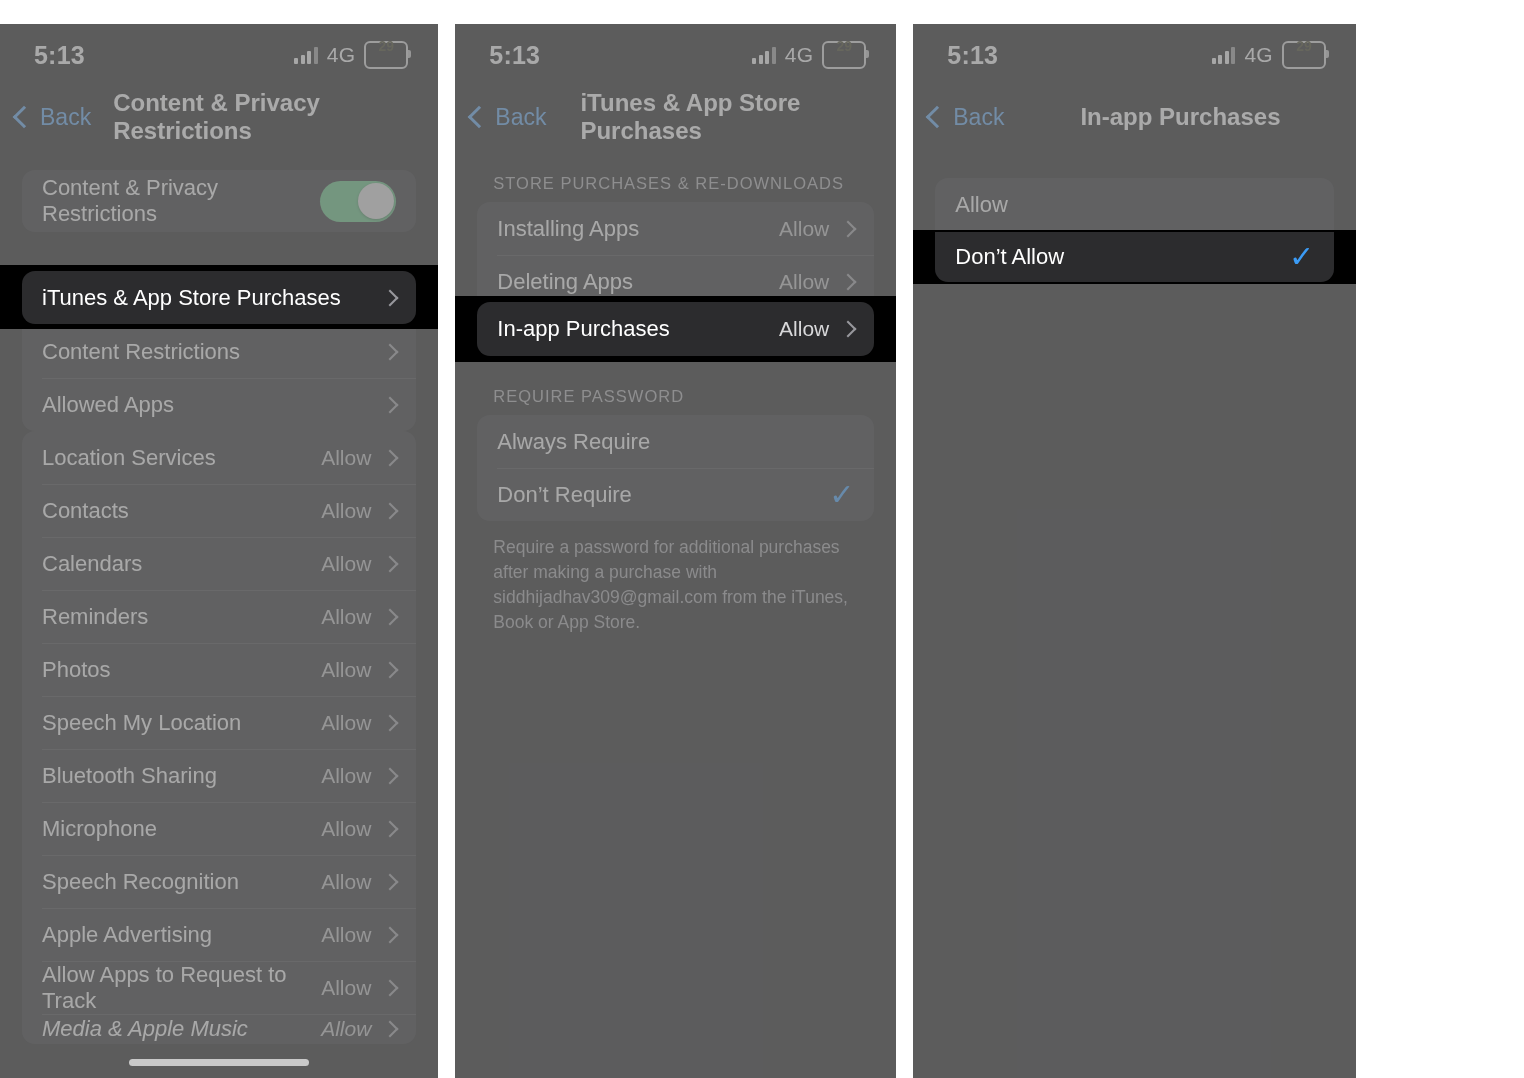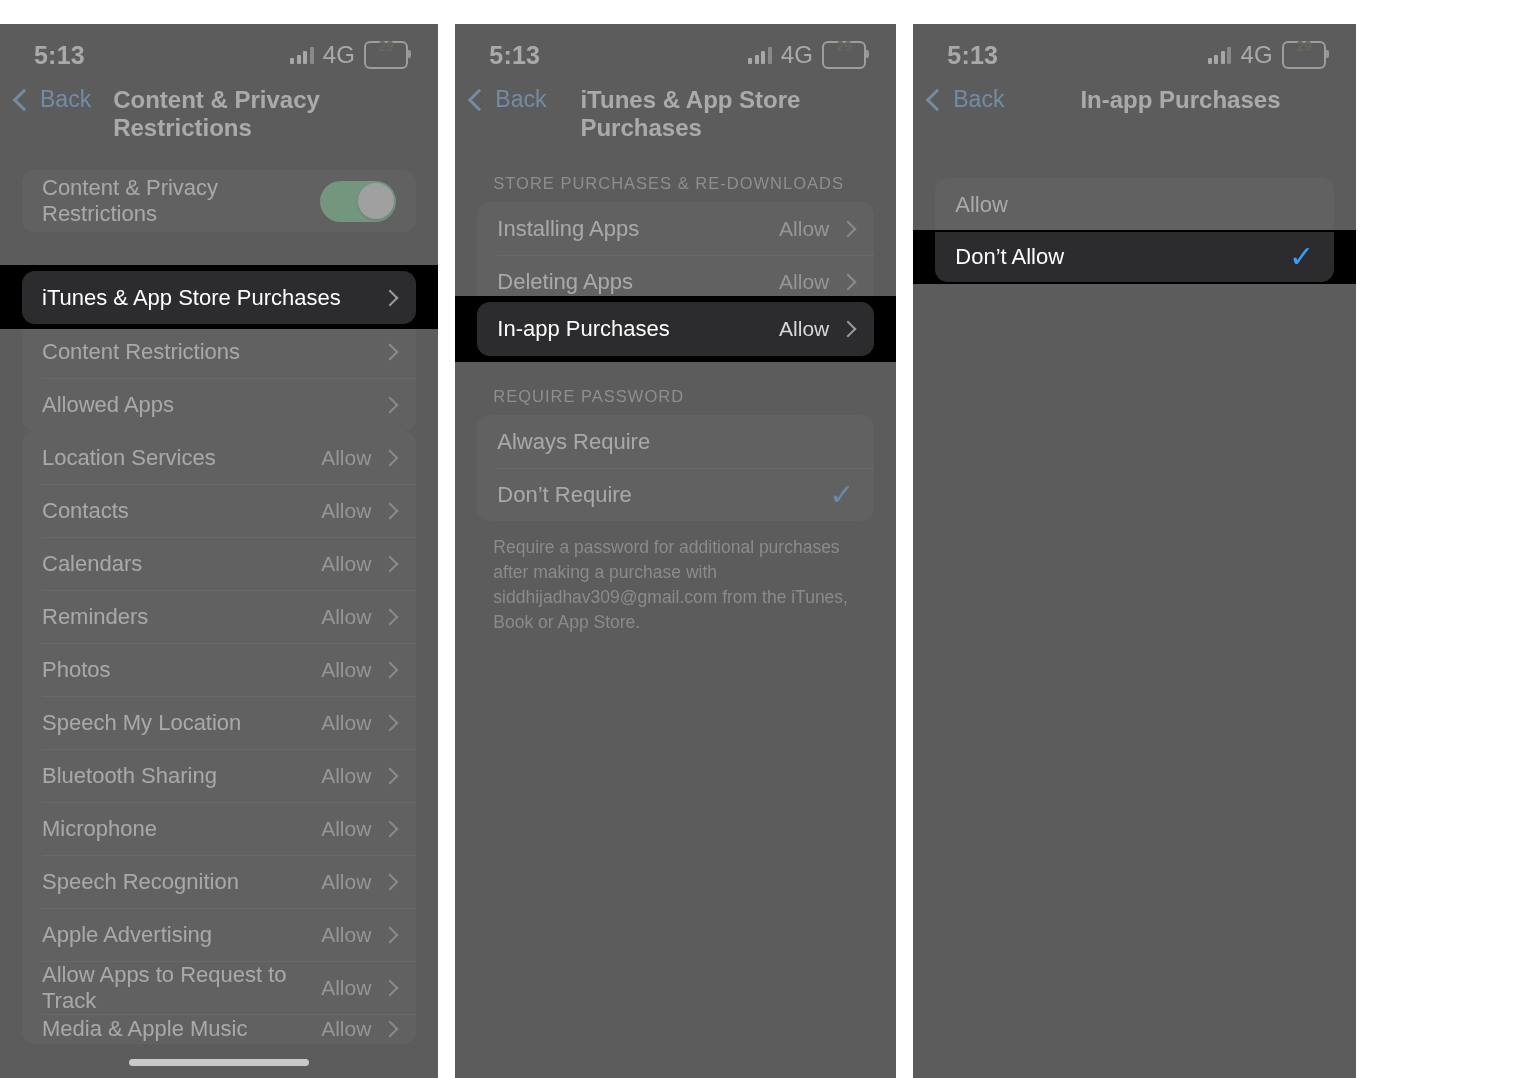--- a/index.html
+++ b/index.html
@@ -25,31 +25,31 @@
   .statusbar{position:relative;height:62px;display:flex;align-items:center;
     justify-content:space-between;padding:0 30px 0 34px;box-sizing:border-box;z-index:5;}
   .clock{color:#f2f2f2;font-size:25px;font-weight:600;letter-spacing:.2px;}
   .status-right{display:flex;align-items:center;gap:9px;}
   .bars{display:flex;align-items:flex-end;gap:2.5px;height:17px;}
   .bars i{width:4px;background:#eaeaea;border-radius:1px;display:block;}
   .bars i:nth-child(1){height:6px;}
   .bars i:nth-child(2){height:9px;}
   .bars i:nth-child(3){height:13px;}
   .bars i:nth-child(4){height:17px;background:#9a9a9a;}
-  .net{color:#f0f0f0;font-size:24px;font-weight:500;letter-spacing:.3px;}
+  .net{color:#f0f0f0;font-size:21px;font-weight:500;letter-spacing:.3px;}
   .batt{position:relative;width:44px;height:22px;border:2px solid #cfcfcf;border-radius:6px;
         display:flex;align-items:flex-end;box-sizing:border-box;padding:12px;}
   .batt::after{content:"";position:absolute;right:-5px;top:7px;width:3px;height:8px;
         background:#bdbdbd;border-radius:0 2px 2px 0;}
   .batt .fill{background:#e6d34a;border-radius:3px;height:100%;width:64%;}
   .batt .pct{position:absolute;left:0;right:0;text-align:center;font-size:14px;
         font-weight:700;color:#3a3a1f;line-height:18px;}
 
   
-  .navbar{position:relative;height:62px;display:flex;align-items:flex-start;z-index:5;}
+  .navbar{position:relative;height:62px;display:flex;align-items:center;z-index:5;}
   .backbtn{display:flex;align-items:center;gap:6px;padding-left:16px;color:#5aa1e8;
            font-size:23px;cursor:pointer;}
   .chev-left{width:13px;height:13px;border-left:3.4px solid #5aa1e8;border-bottom:3.4px solid #5aa1e8;
              transform:rotate(45deg);display:inline-block;margin-right:2px;}
   .navtitle{color:#f4f4f4;font-size:24px;font-weight:600;margin-left:22px;}
   .p2 .navtitle{margin-left:34px;}
   .p3 .navtitle{margin-left:76px;}
 
   
   .content{position:relative;z-index:5;}
@@ -76,21 +76,21 @@
 
   
   .toggle-row{height:62px;}
 
   
   .homebar{position:absolute;bottom:14px;left:50%;transform:translateX(-50%);
            width:180px;height:7px;border-radius:4px;background:#c9c9c9;z-index:60;}
   .p1 .homebar{bottom:36px;}
 
   
-  .cut{height:30px;overflow:hidden;}
+  .cut{height:30px;overflow:hidden;font-style:italic;}
 </style>
 </head>
 <body>
 
 <div class="stage">
 
   <div class="phone p1">
 
     <div class="statusbar">
       <div class="clock">5:13</div>

